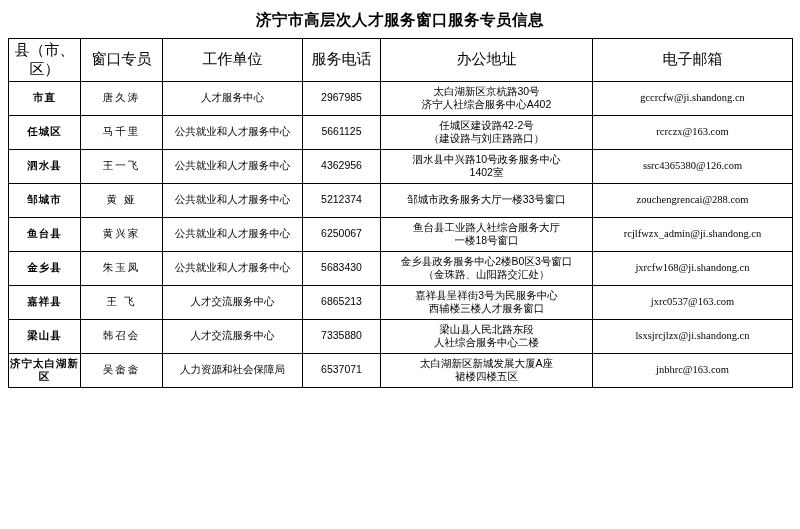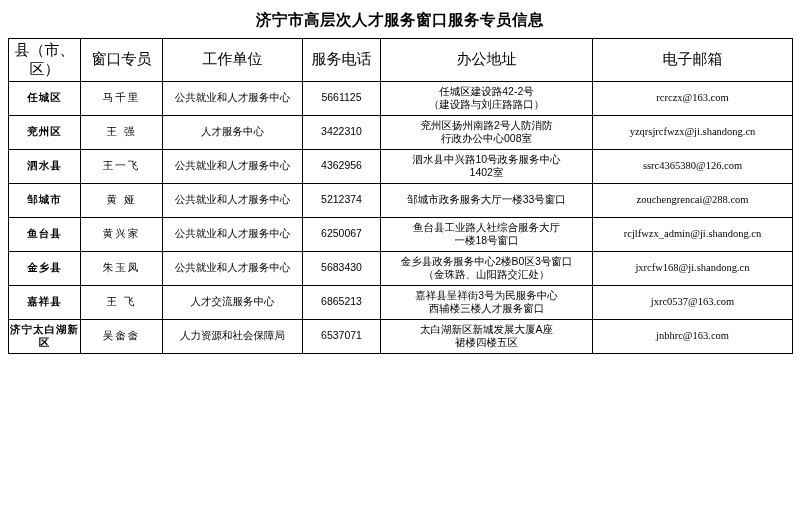--- a/index.html
+++ b/index.html
@@ -104,34 +104,34 @@
         <th>县（市、区）</th>
         <th>窗口专员</th>
         <th>工作单位</th>
         <th>服务电话</th>
         <th>办公地址</th>
         <th>电子邮箱</th>
       </tr>
     </thead>
     <tbody>
         <tr>
+          <td class="c-county">市直</td>
+          <td class="c-agent">唐久涛</td>
+          <td class="c-unit">人才服务中心</td>
+          <td class="c-phone">2967985</td>
+          <td class="c-addr">太白湖新区京杭路30号<br>济宁人社综合服务中心A402</td>
+          <td class="c-email">gccrcfw@ji.shandong.cn</td>
+        </tr>
+        <tr>
           <td class="c-county">任城区</td>
           <td class="c-agent">马千里</td>
           <td class="c-unit">公共就业和人才服务中心</td>
           <td class="c-phone">5661125</td>
           <td class="c-addr">任城区建设路42-2号<br>（建设路与刘庄路路口）</td>
           <td class="c-email">rcrczx@163.com</td>
-        </tr>
-        <tr>
-          <td class="c-county">兖州区</td>
-          <td class="c-agent">王 强</td>
-          <td class="c-unit">人才服务中心</td>
-          <td class="c-phone">3422310</td>
-          <td class="c-addr">兖州区扬州南路2号人防消防<br>行政办公中心008室</td>
-          <td class="c-email">yzqrsjrcfwzx@ji.shandong.cn</td>
         </tr>
         <tr>
           <td class="c-county">泗水县</td>
           <td class="c-agent">王一飞</td>
           <td class="c-unit">公共就业和人才服务中心</td>
           <td class="c-phone">4362956</td>
           <td class="c-addr">泗水县中兴路10号政务服务中心<br>1402室</td>
           <td class="c-email">ssrc4365380@126.com</td>
         </tr>
         <tr>
@@ -160,20 +160,28 @@
         </tr>
         <tr>
           <td class="c-county">嘉祥县</td>
           <td class="c-agent">王 飞</td>
           <td class="c-unit">人才交流服务中心</td>
           <td class="c-phone">6865213</td>
           <td class="c-addr">嘉祥县呈祥街3号为民服务中心<br>西辅楼三楼人才服务窗口</td>
           <td class="c-email">jxrc0537@163.com</td>
         </tr>
         <tr>
+          <td class="c-county">梁山县</td>
+          <td class="c-agent">韩召会</td>
+          <td class="c-unit">人才交流服务中心</td>
+          <td class="c-phone">7335880</td>
+          <td class="c-addr">梁山县人民北路东段<br>人社综合服务中心二楼</td>
+          <td class="c-email">lsxsjrcjlzx@ji.shandong.cn</td>
+        </tr>
+        <tr>
           <td class="c-county">济宁太白湖新区</td>
           <td class="c-agent">吴畲畲</td>
           <td class="c-unit">人力资源和社会保障局</td>
           <td class="c-phone">6537071</td>
           <td class="c-addr">太白湖新区新城发展大厦A座<br>裙楼四楼五区</td>
           <td class="c-email">jnbhrc@163.com</td>
         </tr>
       </tbody>
   </table>
 </div>

